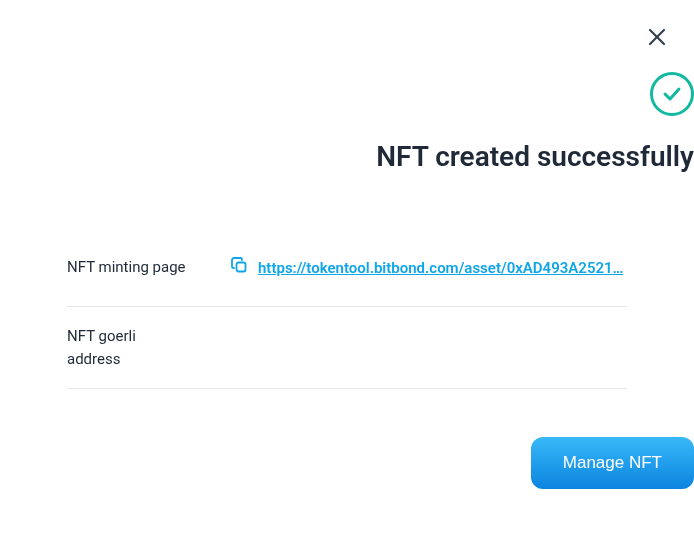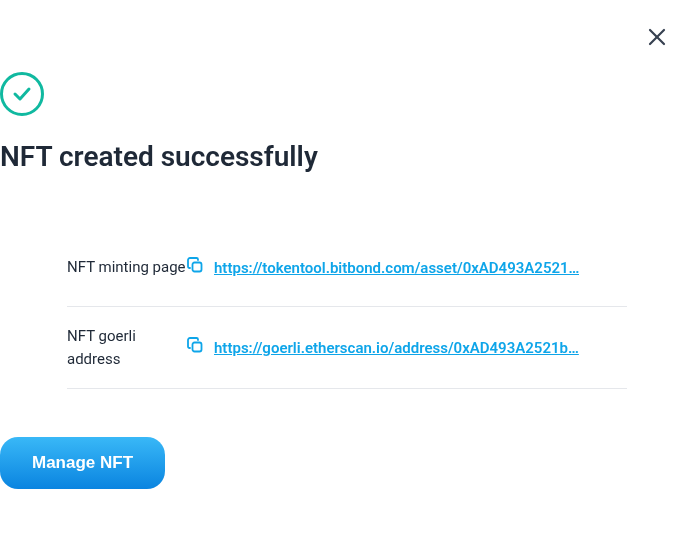--- a/index.html
+++ b/index.html
@@ -14,21 +14,21 @@
       position: absolute;
       top: 28px;
       right: 28px;
       cursor: pointer;
       color: #374151;
     }
     .content {
       padding-top: 72px;
       display: flex;
       flex-direction: column;
-      align-items: flex-start;
+      align-items: flex-end;
     }
     .success-icon {
       width: 44px;
       height: 44px;
       border: 3px solid #10b9a0;
       border-radius: 50%;
       display: flex;
       align-items: center;
       justify-content: center;
       margin-bottom: 24px;
@@ -42,20 +42,21 @@
     .info-rows {
       width: 560px;
       margin: 0 auto;
     }
     .info-row {
       display: flex;
       align-items: center;
       border-bottom: 1px solid #e5e7eb;
       min-height: 78px;
       padding: 18px 0;
+      gap: 44px;
     }
     .info-label {
       width: 120px;
       color: #1f2937;
       font-size: 15px;
       line-height: 1.5;
       flex-shrink: 0;
     }
     .link-wrap {
       display: flex;
@@ -76,24 +77,24 @@
       overflow: hidden;
       text-overflow: ellipsis;
       cursor: pointer;
       text-decoration: underline;
     }
     .manage-btn {
       margin-top: 48px;
       background: linear-gradient(180deg, #39b8f7 0%, #0a84e0 100%);
       color: #fff;
       border: none;
-      border-radius: 18px;
+      border-radius: 12px;
       padding: 16px 32px;
       font-size: 17px;
-      font-weight: 700;
+      font-weight: 400;
       cursor: pointer;
     }
   </style>
 </head>
 <body>
 
 <div class="close-btn">
   <svg width="18" height="18" viewBox="0 0 18 18" fill="none" stroke="currentColor" stroke-width="2.2" stroke-linecap="round">
     <line x1="2" y1="2" x2="16" y2="16"></line>
     <line x1="16" y1="2" x2="2" y2="16"></line>
@@ -119,27 +120,18 @@
             <rect x="5.5" y="5.5" width="9" height="9" rx="2"></rect>
             <path d="M3 11 H2.5 A1.5 1.5 0 0 1 1 9.5 V3 A2 2 0 0 1 3 1 H9.5 A1.5 1.5 0 0 1 11 2.5 V3"></path>
           </svg>
         </span>
         <span class="link-text">https://tokentool.bitbond.com/asset/0xAD493A2521…</span>
       </div>
     </div>
 
     <div class="info-row">
       <div class="info-label">NFT goerli address</div>
-      <div class="link-wrap">
-        <span class="copy-icon">
-          <svg width="17" height="17" viewBox="0 0 17 17" fill="none" stroke="currentColor" stroke-width="1.8" stroke-linecap="round" stroke-linejoin="round">
-            <rect x="5.5" y="5.5" width="9" height="9" rx="2"></rect>
-            <path d="M3 11 H2.5 A1.5 1.5 0 0 1 1 9.5 V3 A2 2 0 0 1 3 1 H9.5 A1.5 1.5 0 0 1 11 2.5 V3"></path>
-          </svg>
-        </span>
-        <span class="link-text">https://goerli.etherscan.io/address/0xAD493A2521b…</span>
-      </div>
     </div>
 
   </div>
 
   <button class="manage-btn">Manage NFT</button>
 </div>
 
 </body></html>

